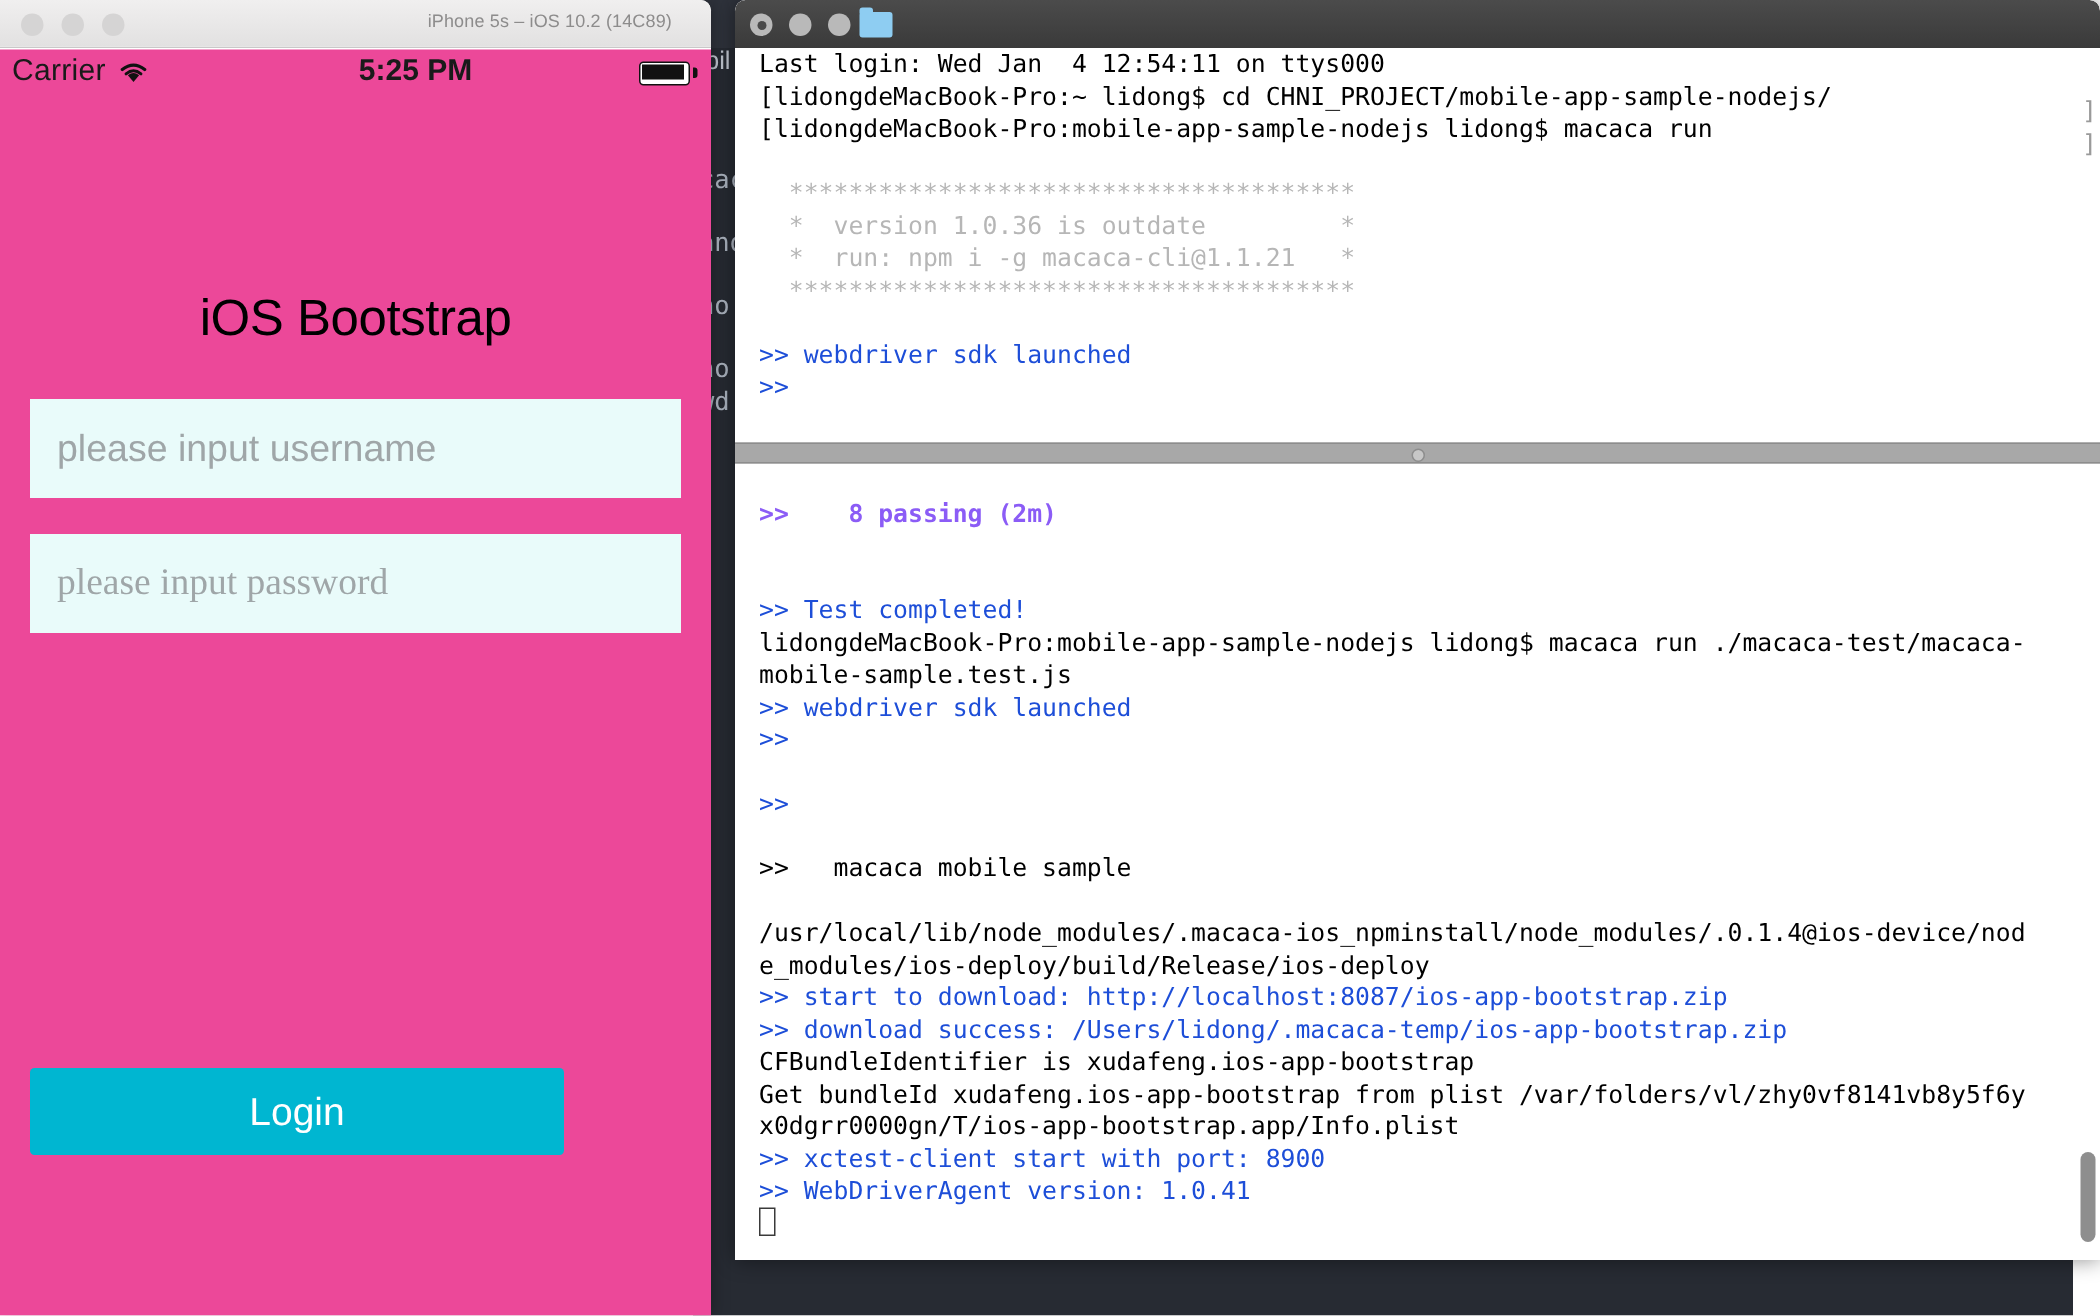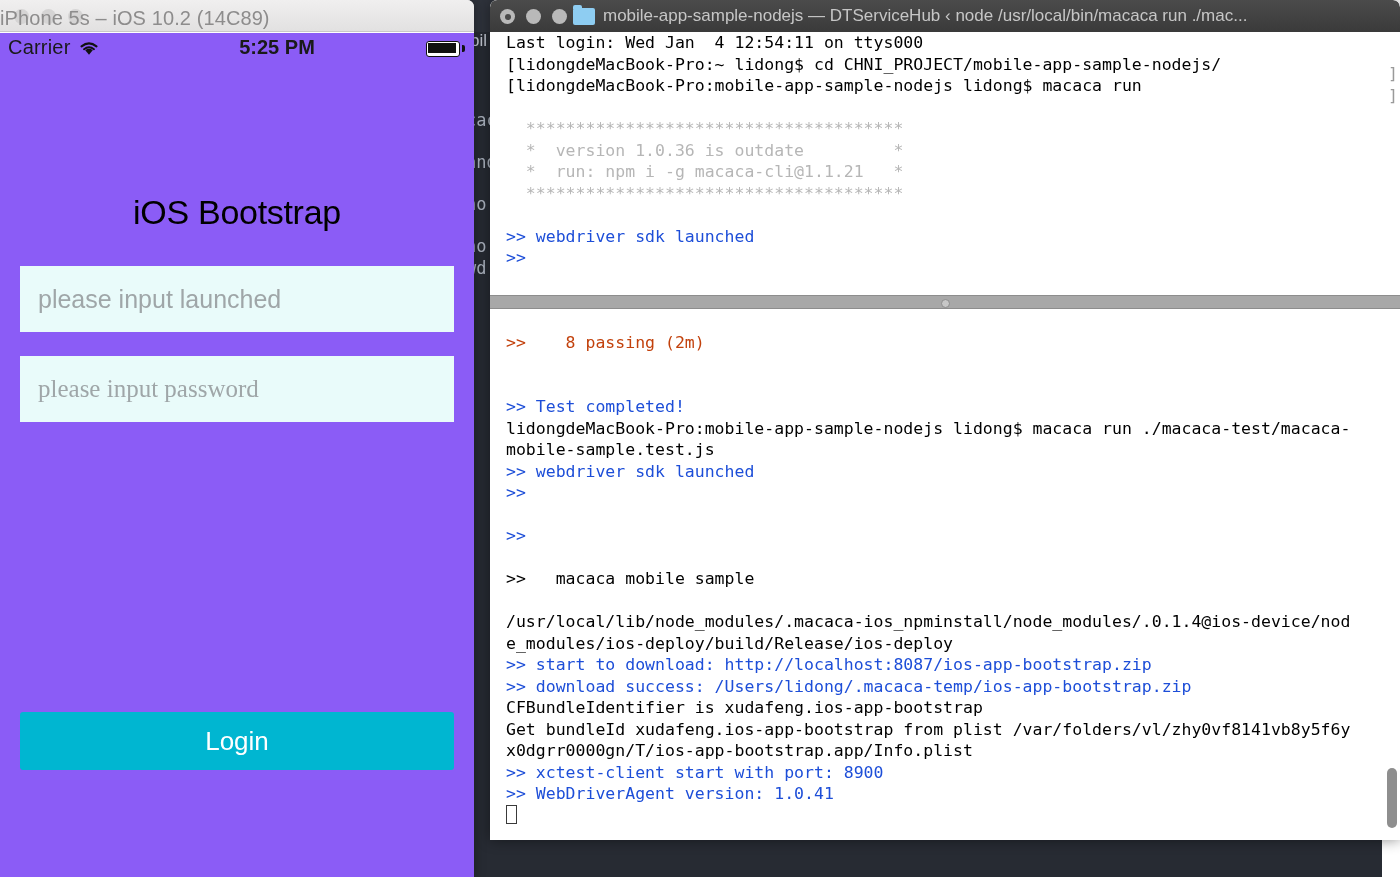--- a/index.html
+++ b/index.html
@@ -60,27 +60,27 @@
   }
   .sim-titlebar {
     position:absolute; left:0; top:0; width:474px; height:32px;
     background:linear-gradient(#f0efef,#e2e1e1);
     border-bottom:1px solid #c9c8c8;
     border-top-right-radius:7px;
   }
   .sim-lights { position:absolute; left:14px; top:9px; display:flex; gap:12px; }
   .light { width:15px; height:15px; border-radius:50%; background:#d5d4d4; }
   .sim-title {
-    position:absolute; left:0; top:7px; width:448px; text-align:left;
-    font-size:20px; color:#8d8c8c; white-space:nowrap;
+    position:absolute; left:0; top:7px; width:448px; text-align:right;
+    font-size:12px; color:#8d8c8c; white-space:nowrap;
     letter-spacing:0.1px;
   }
   .sim-screen {
     position:absolute; left:0; top:33px; width:474px; height:844px;
-    background:#8b5cf6; overflow:hidden;
+    background:#ec4899; overflow:hidden;
   }
   .ios-statusbar {
     position:absolute; left:0; top:0; width:474px; height:30px;
   }
   .ios-carrier {
     position:absolute; left:8px; top:3px;
     font-size:20px; color:#1a1a1a; letter-spacing:0.2px;
   }
   .wifi-icon { position:absolute; left:78px; top:7px; width:22px; height:16px; }
   .ios-time {
@@ -109,21 +109,21 @@
     position:absolute; left:20px; width:434px; height:66px;
     background:#e9fbfa;
     display:flex; align-items:center;
   }
   .field-ph {
     padding-left:18px; font-size:25px; color:#9fa6a8;
   }
   #field-user { top:233px; }
   #field-pass { top:323px;font-family:Liberation Serif, serif; }
   .login-btn {
-    position:absolute; left:20px; top:679px; width:434px; height:58px;
+    position:absolute; left:20px; top:679px; width:356px; height:58px;
     background:#00b6d1; border:none; border-radius:3px;
     color:#ffffff; font-size:26px;
     font-family:"Liberation Sans", sans-serif;
     display:flex; align-items:center; justify-content:center;
     cursor:pointer;
   }
 
   
   .term {
     position:absolute; left:490px; top:0; width:910px; height:840px;
@@ -161,21 +161,21 @@
     font-family:"DejaVu Sans Mono", monospace;
     font-size:16.5px; line-height:21.5px;
     color:#000000;
     white-space:pre;
   }
   .term-pane { position:absolute; left:0; width:902px; overflow:hidden; }
   #pane-top { top:0; height:263px; }
   #pane-bottom { top:278px; height:528px; }
   .term-line { white-space:pre;margin-left:12px; }
   .c-teal   { color:#1d4ed8; }
-  .c-green  { color:#c2410c; }
+  .c-green  { color:#8b5cf6;font-weight:bold; }
   .c-gray   { color:#b6b6b6; }
   .c-black  { color:#000000; }
   .wrap-mark {
     position:absolute; right:2px;
     color:#9a9a9a; font-family:"DejaVu Sans Mono", monospace; font-size:16.5px;
   }
   .splitter {
     position:absolute; left:0; top:295px; width:910px; height:14px;
     background:#a8a8a8; border-top:1px solid #8d8d8d; border-bottom:1px solid #8d8d8d;
     z-index:4; cursor:row-resize;
@@ -229,40 +229,39 @@
           <path d="M6.4 10.4 Q12 5.8 17.6 10.4" stroke="#111" stroke-width="2.2" fill="none" stroke-linecap="round"></path>
         </svg>
         <span class="ios-time">5:25 PM</span>
         <span class="battery"></span>
         <span class="battery-tip"></span>
       </div>
 
       <div class="app-title">iOS Bootstrap</div>
 
       <div class="field" id="field-user">
-        <span class="field-ph">please input launched</span>
+        <span class="field-ph">please input username</span>
       </div>
 
       <div class="field" id="field-pass">
         <span class="field-ph">please input password</span>
       </div>
 
       <button class="login-btn">Login</button>
     </div>
   </div>
 
   <div class="term">
     <div class="term-titlebar">
       <div class="term-lights">
         <span class="tlight marked"></span>
         <span class="tlight"></span>
         <span class="tlight"></span>
       </div>
       <span class="folder-icon"></span>
-      <span class="term-title">mobile-app-sample-nodejs — DTServiceHub ‹ node /usr/local/bin/macaca run ./mac...</span>
     </div>
 
     <div class="term-body">
       <div class="term-pane" id="pane-top"><div class="term-line c-black">Last login: Wed Jan  4 12:54:11 on ttys000</div><div class="term-line c-black">[lidongdeMacBook-Pro:~ lidong$ cd CHNI_PROJECT/mobile-app-sample-nodejs/</div><div class="term-line c-black">[lidongdeMacBook-Pro:mobile-app-sample-nodejs lidong$ macaca run</div><div class="term-line c-black">&nbsp;</div><div class="term-line c-gray">  **************************************</div><div class="term-line c-gray">  *  version 1.0.36 is outdate         *</div><div class="term-line c-gray">  *  run: npm i -g macaca-cli@1.1.21   *</div><div class="term-line c-gray">  **************************************</div><div class="term-line c-black">&nbsp;</div><div class="term-line c-teal">&gt;&gt; webdriver sdk launched</div><div class="term-line c-teal">&gt;&gt;</div></div>
       <div class="term-pane" id="pane-bottom"><div class="term-line c-black">&nbsp;</div><div class="term-line c-green">&gt;&gt;    8 passing (2m)</div><div class="term-line c-black">&nbsp;</div><div class="term-line c-black">&nbsp;</div><div class="term-line c-teal">&gt;&gt; Test completed!</div><div class="term-line c-black">lidongdeMacBook-Pro:mobile-app-sample-nodejs lidong$ macaca run ./macaca-test/macaca-</div><div class="term-line c-black">mobile-sample.test.js</div><div class="term-line c-teal">&gt;&gt; webdriver sdk launched</div><div class="term-line c-teal">&gt;&gt;</div><div class="term-line c-black">&nbsp;</div><div class="term-line c-teal">&gt;&gt;</div><div class="term-line c-black">&nbsp;</div><div class="term-line c-black">&gt;&gt;   macaca mobile sample</div><div class="term-line c-black">&nbsp;</div><div class="term-line c-black">/usr/local/lib/node_modules/.macaca-ios_npminstall/node_modules/.0.1.4@ios-device/nod</div><div class="term-line c-black">e_modules/ios-deploy/build/Release/ios-deploy</div><div class="term-line c-teal">&gt;&gt; start to download: http://localhost:8087/ios-app-bootstrap.zip</div><div class="term-line c-teal">&gt;&gt; download success: /Users/lidong/.macaca-temp/ios-app-bootstrap.zip</div><div class="term-line c-black">CFBundleIdentifier is xudafeng.ios-app-bootstrap</div><div class="term-line c-black">Get bundleId xudafeng.ios-app-bootstrap from plist /var/folders/vl/zhy0vf8141vb8y5f6y</div><div class="term-line c-black">x0dgrr0000gn/T/ios-app-bootstrap.app/Info.plist</div><div class="term-line c-teal">&gt;&gt; xctest-client start with port: 8900</div><div class="term-line c-teal">&gt;&gt; WebDriverAgent version: 1.0.41</div><div class="term-line"><span class="cursor-block"></span></div></div>
     </div>
 
     <span class="wrap-mark" style="top:64px;">]</span>
     <span class="wrap-mark" style="top:86px;">]</span>
 

